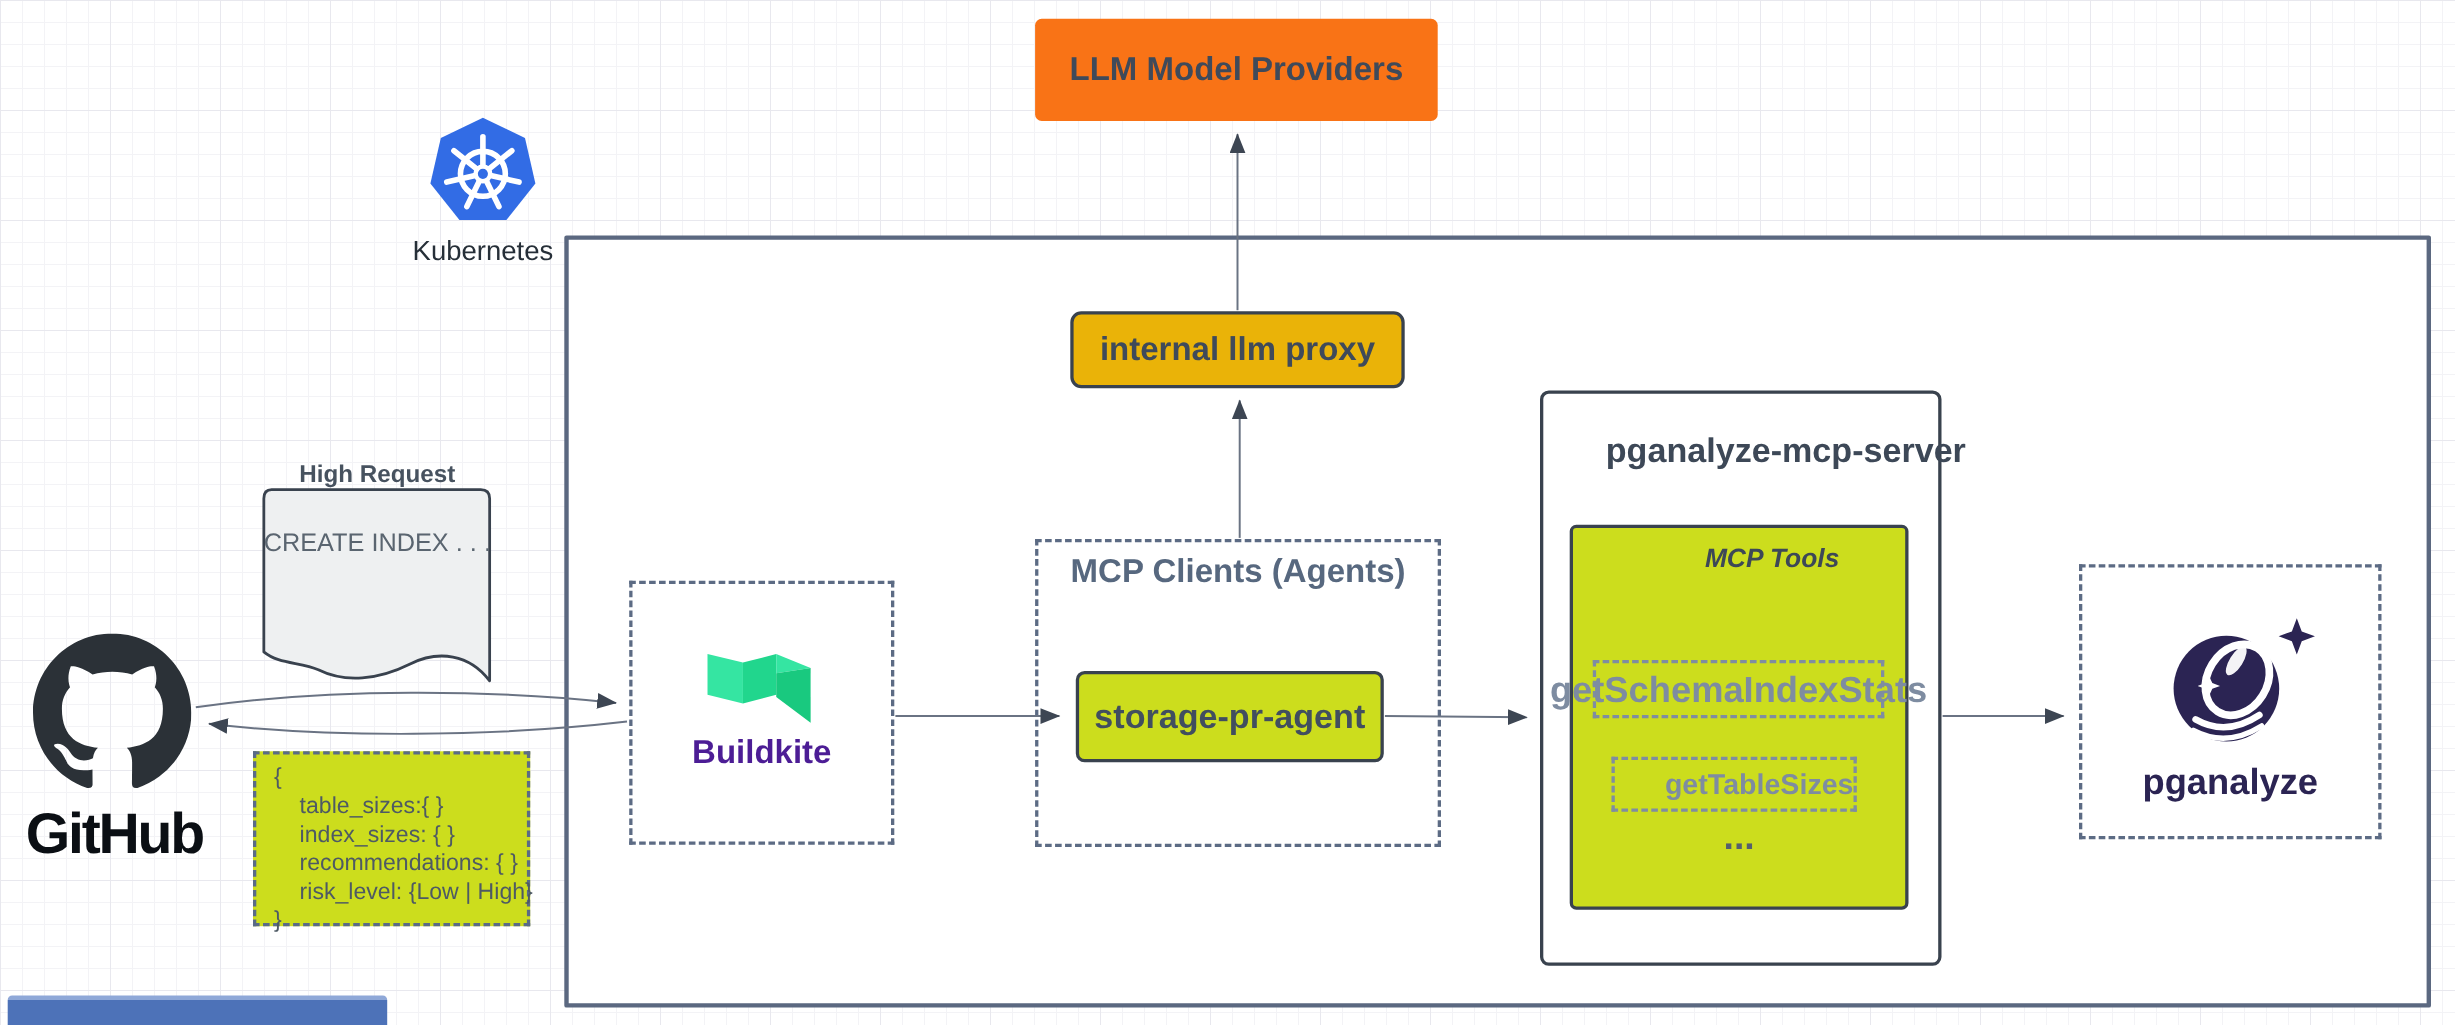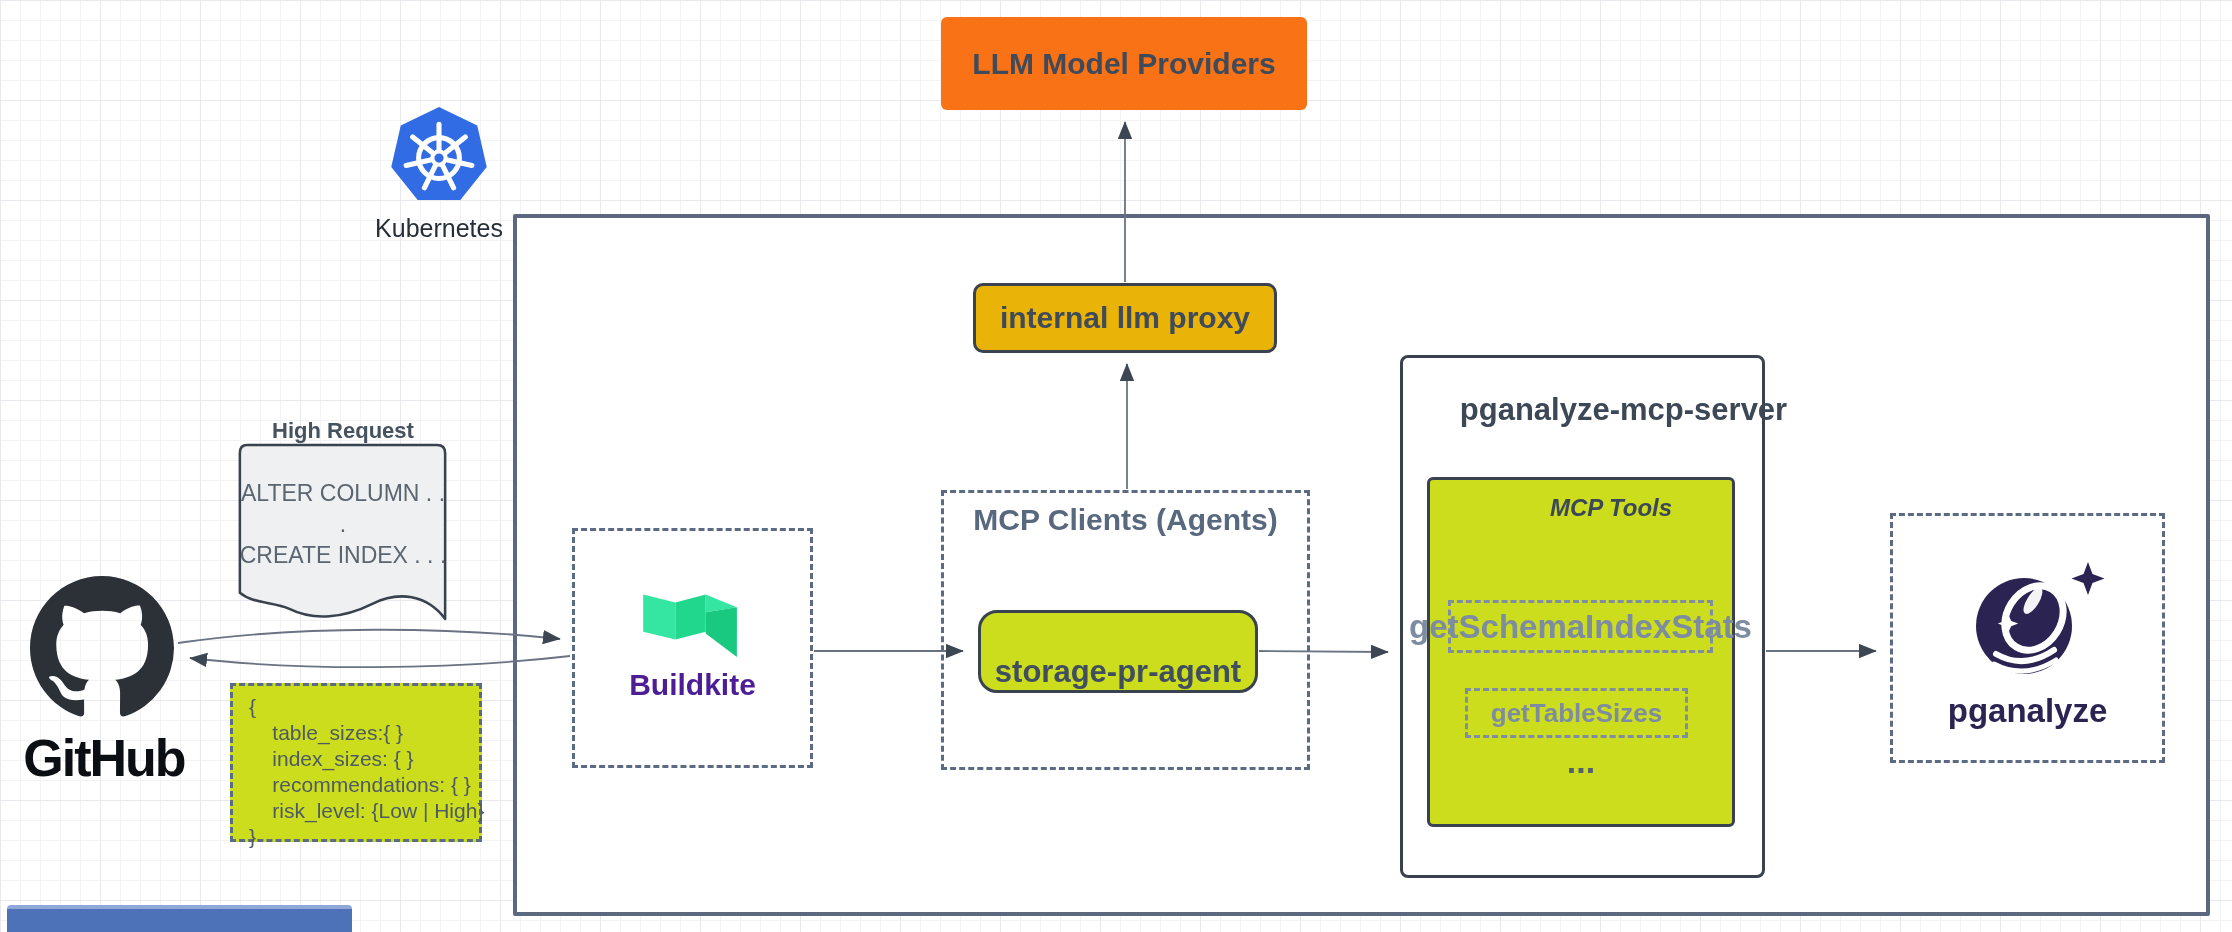--- a/index.html
+++ b/index.html
@@ -50,33 +50,33 @@
   .bk-label{left:572px;top:668px;width:241px;font-size:30px;font-weight:bold;color:#4c1d95;text-align:center;}
 
   
   .proxy{left:973px;top:283px;width:304px;height:70px;background:#eab308;border:3px solid #39424e;
     border-radius:10px;box-sizing:border-box;font-size:30px;font-weight:bold;color:#3f4a5a;}
 
   
   .clients{left:941px;top:490px;width:369px;height:280px;border:3px dashed #5c6b84;box-sizing:border-box;background:transparent;}
   .clients-title{left:941px;top:503px;width:369px;font-size:30px;font-weight:bold;color:#57687f;text-align:center;}
   .agent{left:978px;top:610px;width:280px;height:83px;background:var(--green);border:3px solid #39424e;
-    border-radius:19px;box-sizing:border-box;font-size:31px;font-weight:bold;color:#414e5f;align-items:flex-end;}
+    border-radius:8px;box-sizing:border-box;font-size:31px;font-weight:bold;color:#414e5f;}
 
   
   .server{left:1400px;top:355px;width:365px;height:523px;background:#fff;border:3px solid #39424e;
     border-radius:8px;box-sizing:border-box;}
   .server-title{left:1400px;top:392px;width:365px;font-size:31px;font-weight:bold;color:#3d4857;text-align:center;padding-left:41px;}
   .tools{left:1427px;top:477px;width:308px;height:350px;background:var(--green);border:3px solid #39424e;
     border-radius:6px;box-sizing:border-box;}
   .tools-title{left:1427px;top:494px;width:368px;font-size:24px;font-weight:bold;color:#3d4857;text-align:center;font-style:italic;}
   .tool1{left:1448px;top:600px;width:265px;height:53px;border:3px dashed #7f8da1;box-sizing:border-box;
     font-size:33px;font-weight:bold;color:#7e8ca1;}
   .tool2{left:1465px;top:688px;width:223px;height:50px;border:3px dashed #7f8da1;box-sizing:border-box;
-    font-size:26px;font-weight:bold;color:#7e8ca1;}
+    font-size:26px;font-weight:bold;color:#7e8ca1;justify-content:flex-end;}
   .tools-more{left:1427px;top:742px;width:308px;font-size:34px;font-weight:bold;color:#55606e;text-align:center;}
 
   
   .pga-box{left:1890px;top:513px;width:275px;height:250px;border:3px dashed #5c6b84;box-sizing:border-box;background:#fff;}
   .pga-logo{left:1962px;top:556px;width:146px;height:134px;}
   .pga-label{left:1890px;top:692px;width:275px;font-size:33px;font-weight:600;color:#2b2453;text-align:center;}
 
   
   .wires{left:0;top:0;width:2232px;height:932px;pointer-events:none;}
 
@@ -119,21 +119,20 @@
 <div class="abs gh-label">GitHub</div>
 
 <div class="abs pr-title">High Request</div>
 <div class="abs pr-shape">
   <svg width="214" height="180" viewBox="0 0 210 178">
     <path d="M 10,2 H 198 Q 206,2 206,10 V 174 C 188,150 160,146 134,159
              C 106,173 76,176 52,164 C 36,157 16,159 3,148 V 10 Q 3,2 10,2 Z" fill="#eef0f1" stroke="#39424e" stroke-width="2.5" stroke-linejoin="round"></path>
   </svg>
 </div>
 <div class="abs pr-text">
-  <div>ALTER COLUMN . . .</div>
   <div>CREATE INDEX . . .</div>
 </div>
 
 <div class="abs payload">
   <div>{</div>
   <div>    table_sizes:{ }</div>
   <div>    index_sizes: { }</div>
   <div>    recommendations: { }</div>
   <div>    risk_level: {Low | High}</div>
   <div>}</div>

